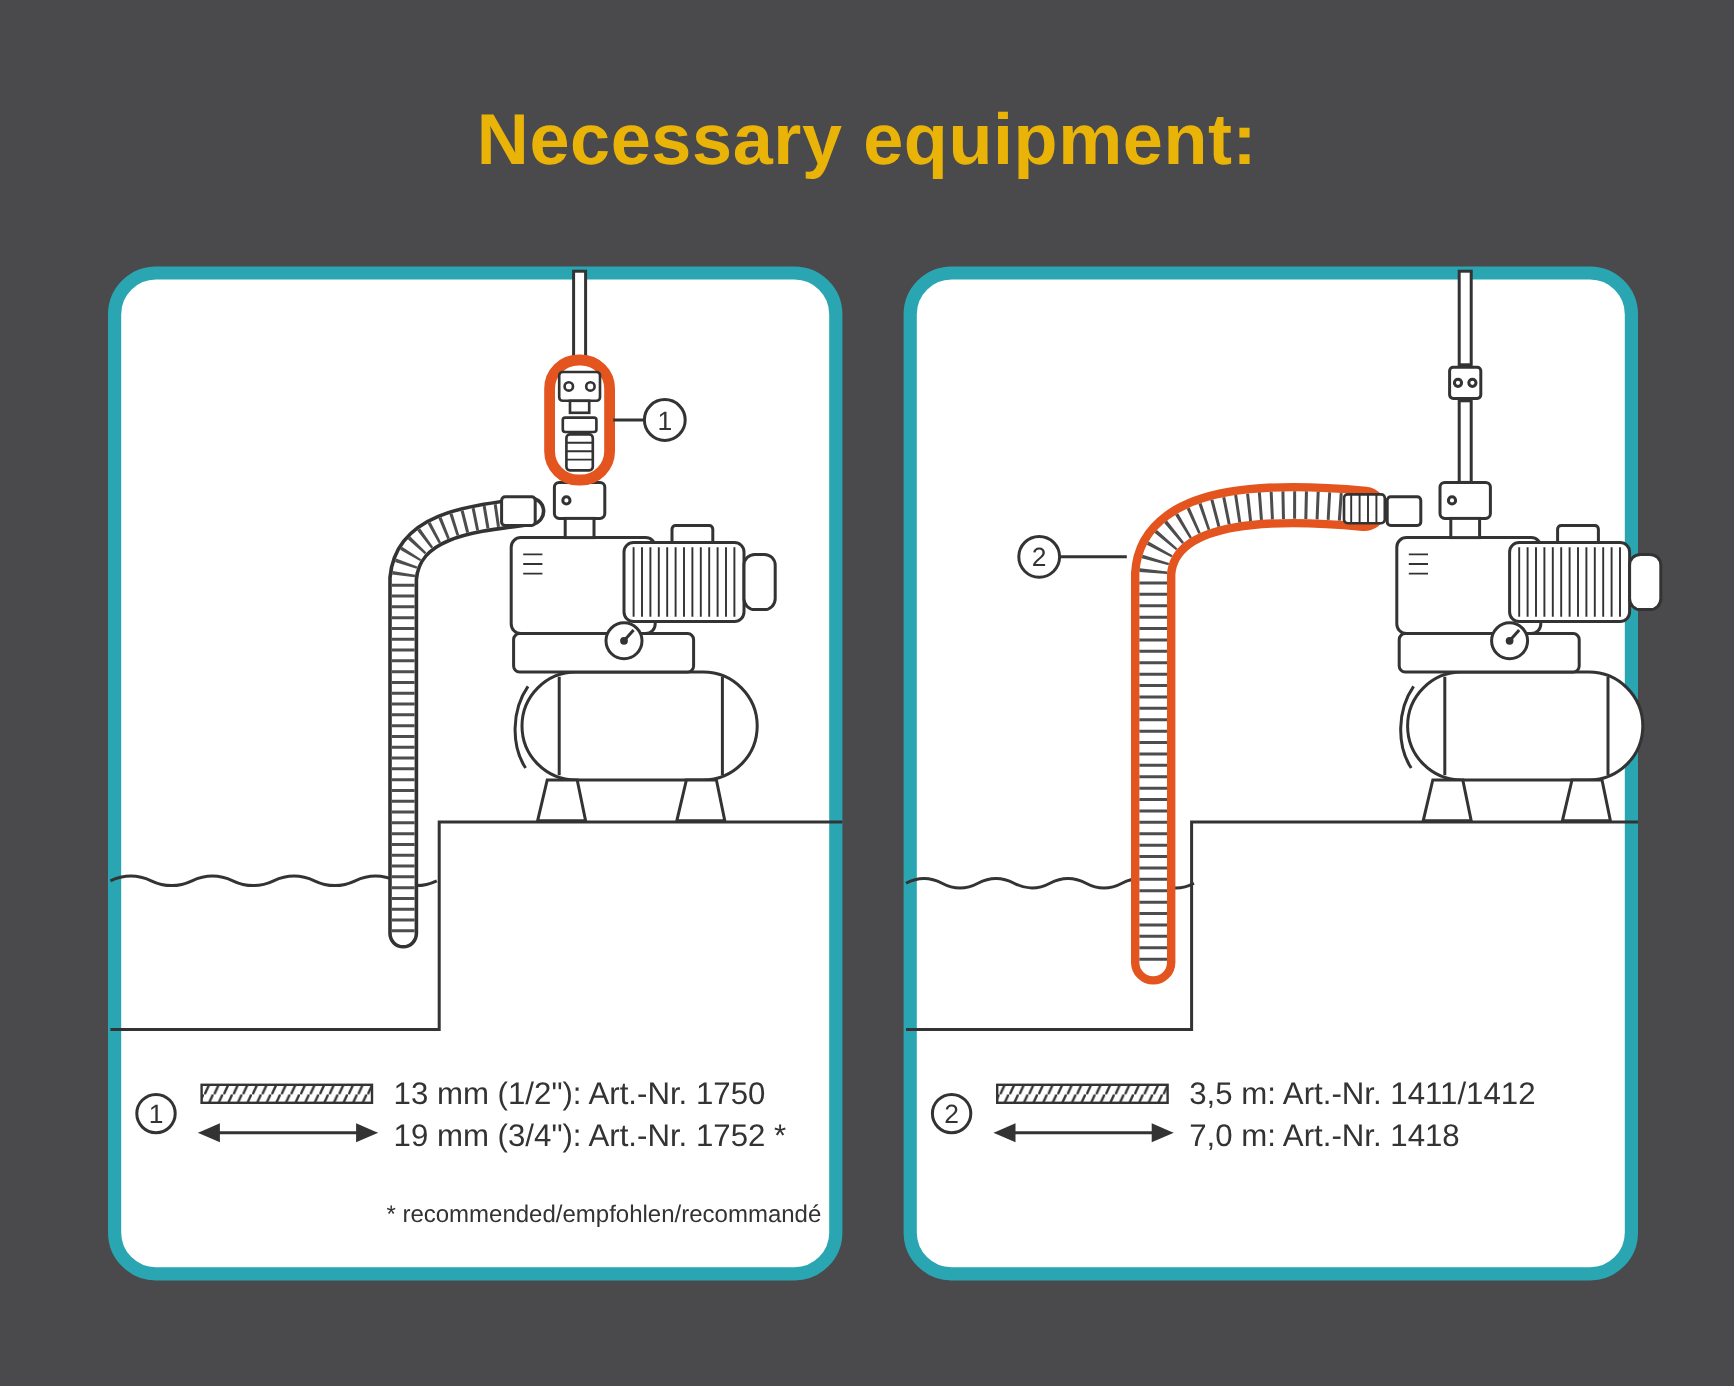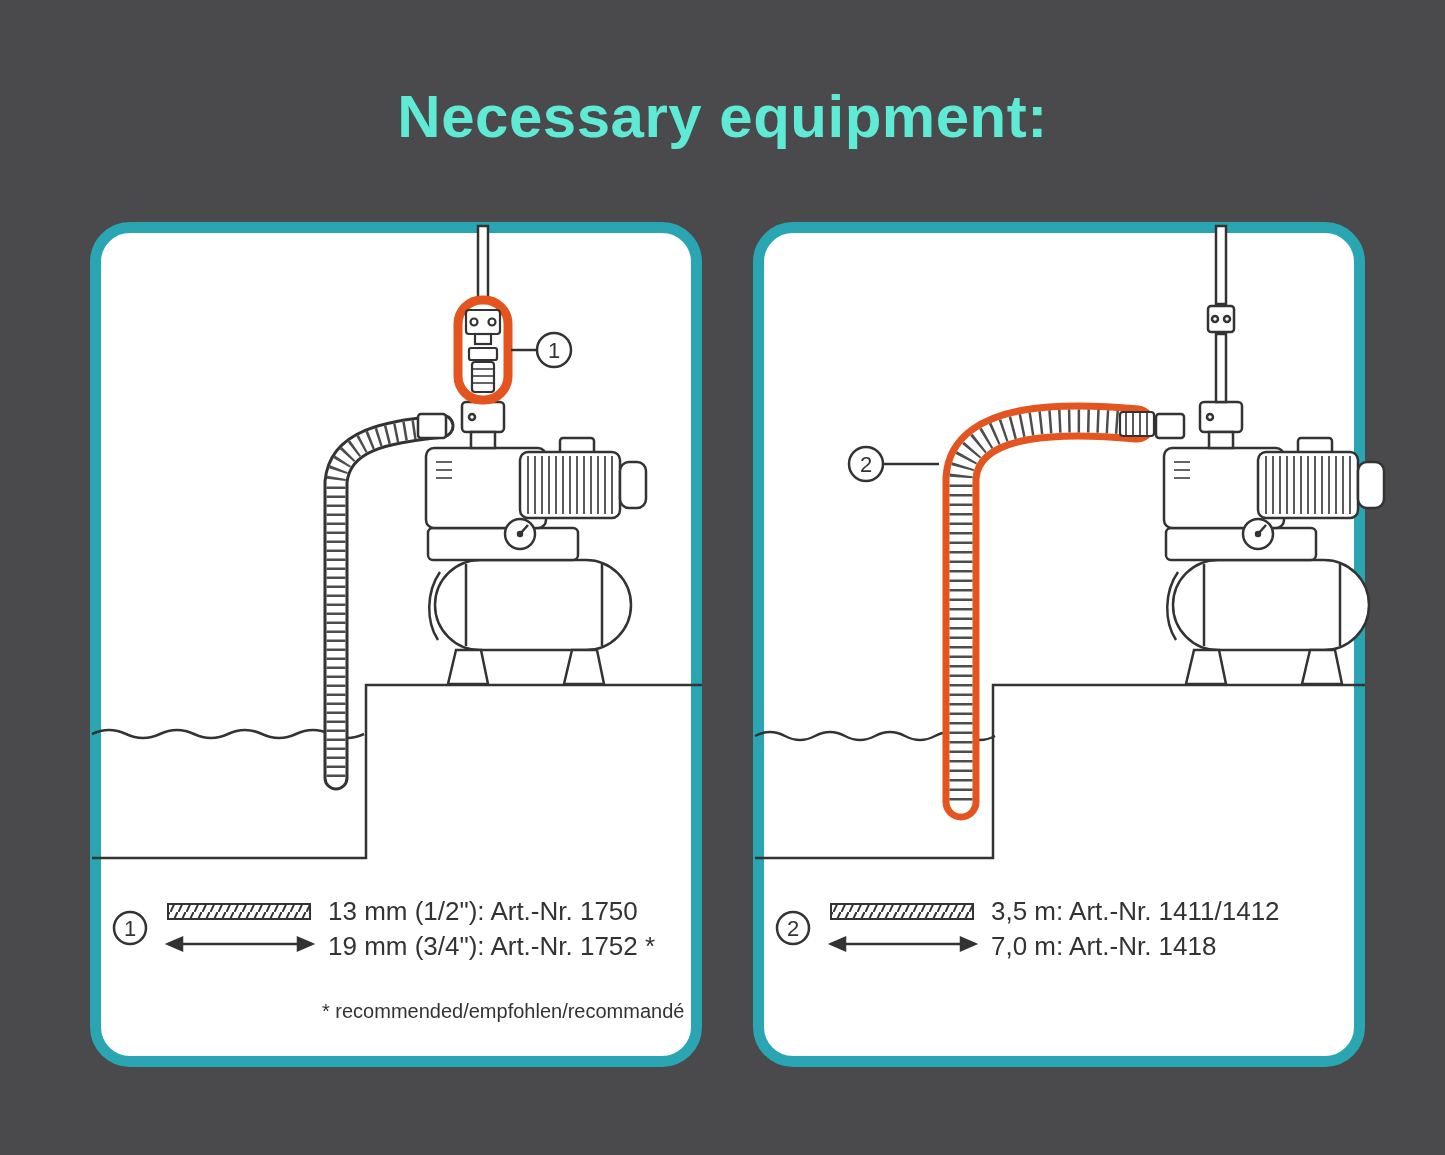--- a/index.html
+++ b/index.html
@@ -6,21 +6,21 @@
   html,body { width:1445px; height:1155px; }
   body {
     background:#4a4a4c;
     font-family:"Liberation Sans","DejaVu Sans",sans-serif;
     position:relative;
     overflow:hidden;
   }
   .stage { position:absolute; inset:0; width:1445px; height:1155px; }
   .title {
     position:absolute; top:82px; left:0; width:100%;
-    text-align:center; color:#5eead4;
+    text-align:center; color:#eab308;
     font-size:60px; font-weight:700; letter-spacing:0.5px;
   }
   .panel {
     position:absolute; top:222px; width:612px; height:845px;
     background:#ffffff;
     border:11px solid #2aa6b3;
     border-radius:40px;
   }
   .panel--left  { left:90px; }
   .panel--right { left:753px; }

